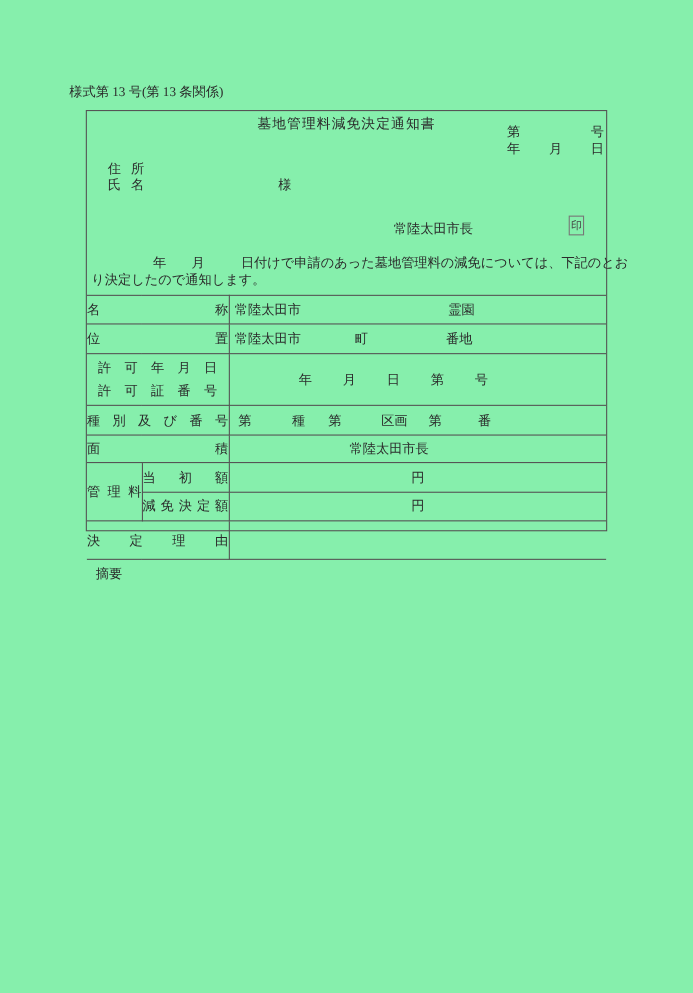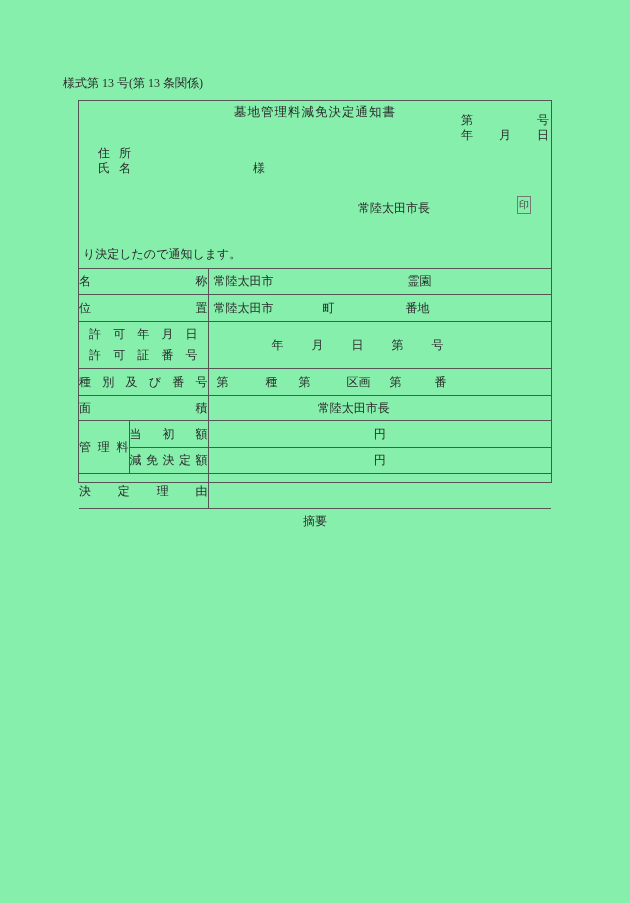--- a/index.html
+++ b/index.html
@@ -73,21 +73,21 @@
   .summary-cell { vertical-align:top !important; padding:4px 8px !important; }
 
   .r-name   { height:26px; }
   .r-loc    { height:27px; }
   .r-permit { height:47px; }
   .r-type   { height:27px; }
   .r-area   { height:25px; }
   .r-fee1   { height:27px; }
   .r-fee2   { height:26px; }
   .r-reason { height:35px; }
-  .r-summary{ height:112px;text-align:center; }
+  .r-summary{ height:112px; }
 </style>
 </head>
 <body>
 
 <div class="page">
 
   <div class="form-note">様式第 13 号(第 13 条関係)</div>
 
   <div class="doc-box">
 
@@ -112,20 +112,25 @@
         <span>氏</span>
         <span>名</span>
       </div>
     <div class="honorific">様</div>
 
     <div class="issuer">常陸太田市長</div>
     <div class="seal-box">
       <span>印</span>
     </div>
 
+    <div class="body-line1">
+      <span class="b-year">年</span>
+      <span class="b-month">月</span>
+      <span class="b-rest">日付けで申請のあった墓地管理料の減免については、下記のとお</span>
+    </div>
     <div class="body-line2">り決定したので通知します。</div>
 
     <table class="form-table">
       <colgroup>
           <col style="width:50px">
           <col style="width:79px">
           <col style="width:343px">
         </colgroup>
 
       <tbody>

